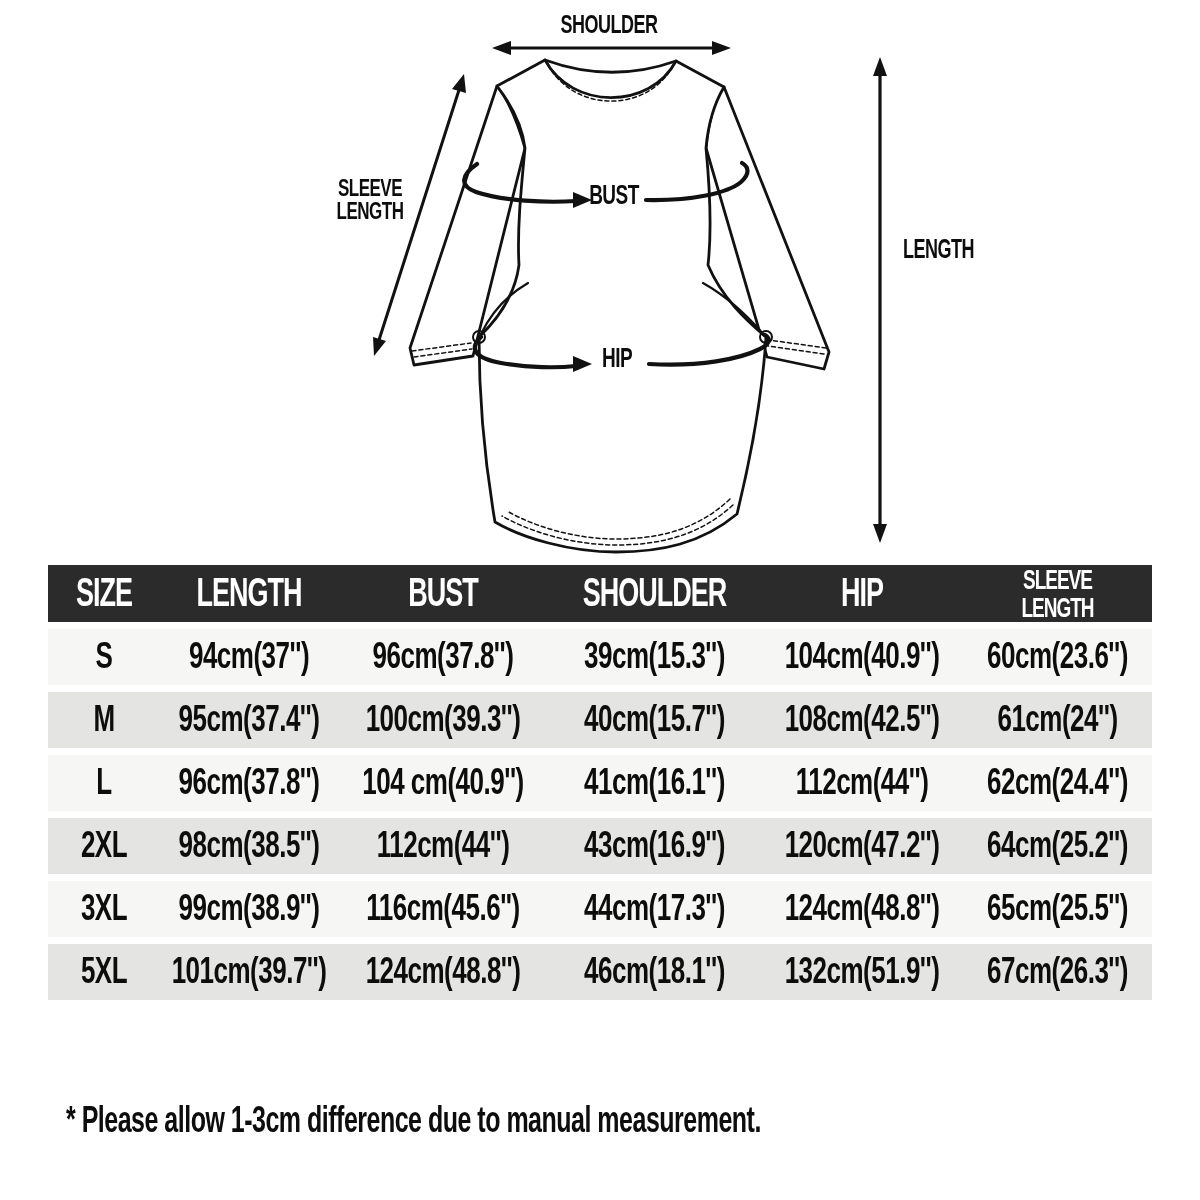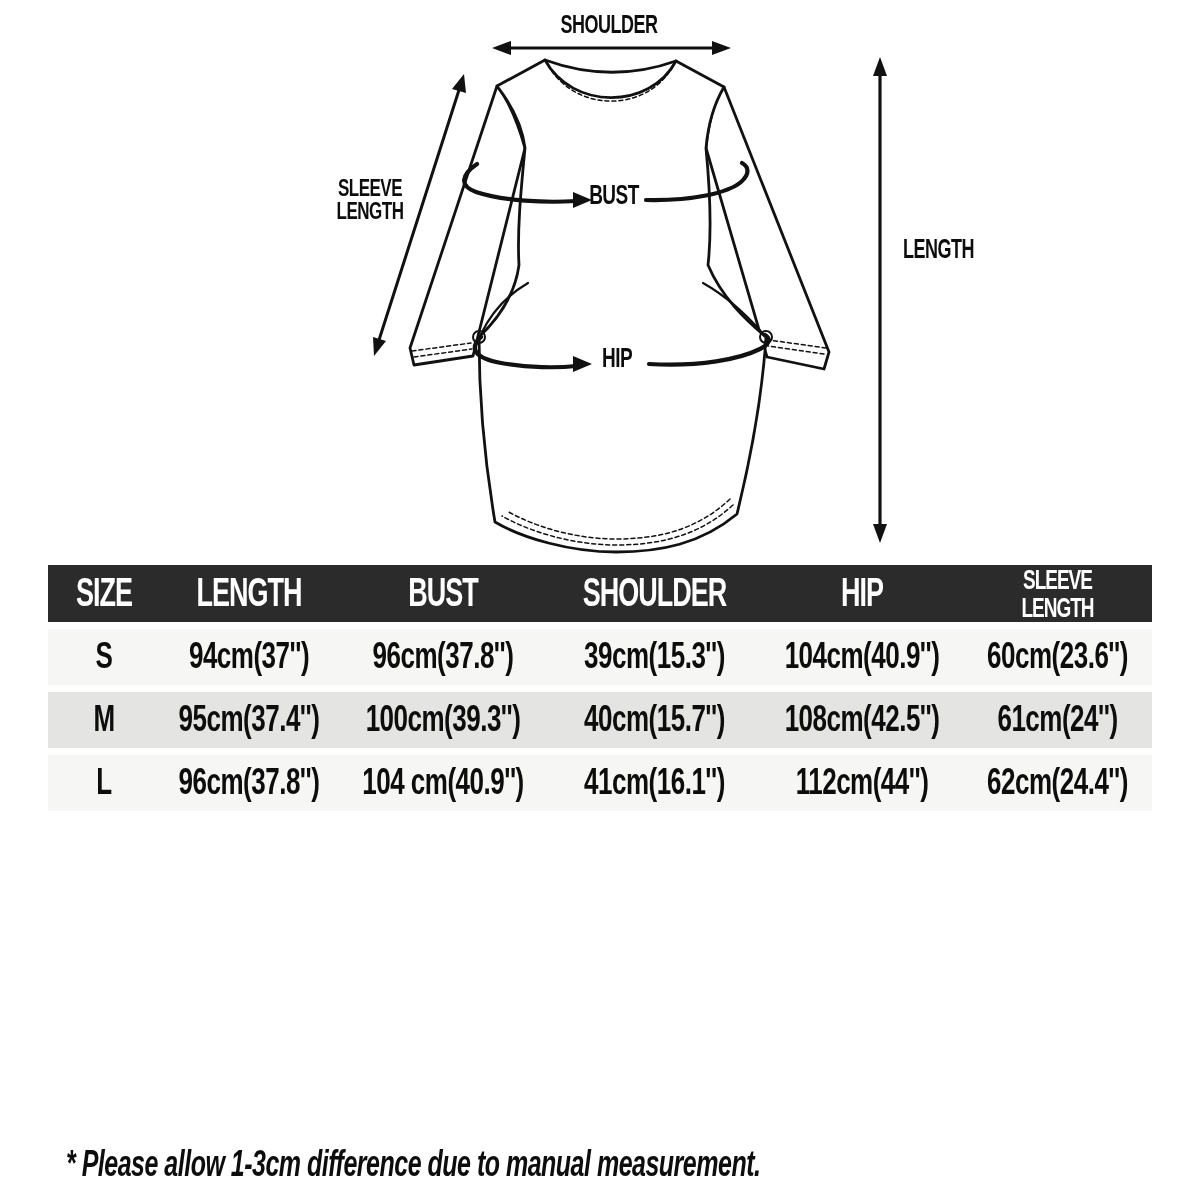--- a/index.html
+++ b/index.html
@@ -60,21 +60,21 @@
   .size-table th:nth-child(4){width:213px;}
   .size-table th:nth-child(5){width:202px;}
   .size-table th:nth-child(6){width:189px;}
   .size-table th:last-child .cond{font-size:19px;white-space:normal;width:104px;line-height:1;}
   .size-table td{height:56px;text-align:center;vertical-align:middle;}
   .size-table td .cond{font-size:26px;transform:scaleY(1.4);}
   .size-table tbody tr:nth-child(odd) td{background:var(--row-light);}
   .size-table tbody tr:nth-child(even) td{background:var(--row-dark);}
 
   
-  .footnote{position:absolute;left:66px;top:1150px;font-style:italic;}
+  .footnote{position:absolute;left:66px;top:1106px;}
   .footnote .cond{font-size:25px;letter-spacing:-0.5px;}
 </style>
 </head>
 <body>
 
 <div class="page">
 
   <div class="diagram">
     <svg width="1200" height="558" viewBox="0 0 1200 558">
       <g fill="none" stroke="#111" stroke-linecap="round" stroke-linejoin="round">
@@ -195,19 +195,43 @@
           <td><span class="cond">61cm(24'')</span></td>
         </tr>
         <tr>
           <td><span class="cond">L</span></td>
           <td><span class="cond">96cm(37.8'')</span></td>
           <td><span class="cond">104 cm(40.9'')</span></td>
           <td><span class="cond">41cm(16.1'')</span></td>
           <td><span class="cond">112cm(44'')</span></td>
           <td><span class="cond">62cm(24.4'')</span></td>
         </tr>
+        <tr>
+          <td><span class="cond">2XL</span></td>
+          <td><span class="cond">98cm(38.5'')</span></td>
+          <td><span class="cond">112cm(44'')</span></td>
+          <td><span class="cond">43cm(16.9'')</span></td>
+          <td><span class="cond">120cm(47.2'')</span></td>
+          <td><span class="cond">64cm(25.2'')</span></td>
+        </tr>
+        <tr>
+          <td><span class="cond">3XL</span></td>
+          <td><span class="cond">99cm(38.9'')</span></td>
+          <td><span class="cond">116cm(45.6'')</span></td>
+          <td><span class="cond">44cm(17.3'')</span></td>
+          <td><span class="cond">124cm(48.8'')</span></td>
+          <td><span class="cond">65cm(25.5'')</span></td>
+        </tr>
+        <tr>
+          <td><span class="cond">5XL</span></td>
+          <td><span class="cond">101cm(39.7'')</span></td>
+          <td><span class="cond">124cm(48.8'')</span></td>
+          <td><span class="cond">46cm(18.1'')</span></td>
+          <td><span class="cond">132cm(51.9'')</span></td>
+          <td><span class="cond">67cm(26.3'')</span></td>
+        </tr>
       </tbody>
   </table>
 
   <div class="footnote">
     <span class="cond">* Please allow 1-3cm difference due to manual measurement.</span>
   </div>
 </div>
 
 </body></html>

